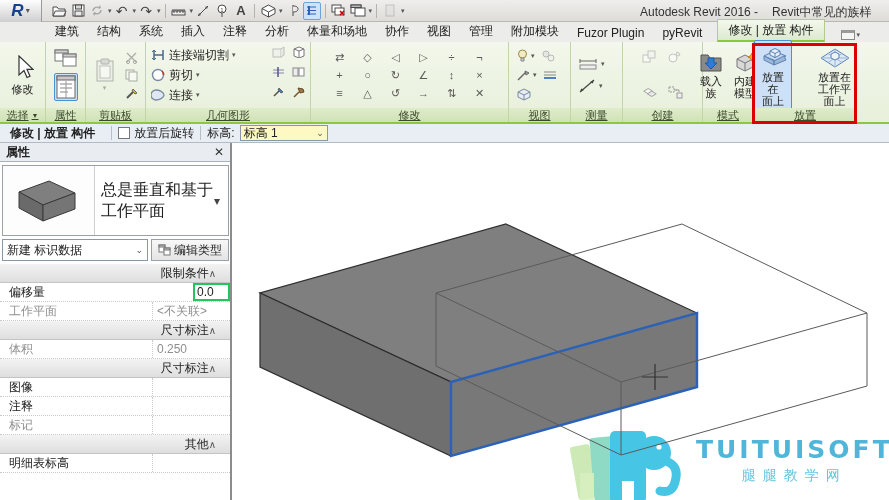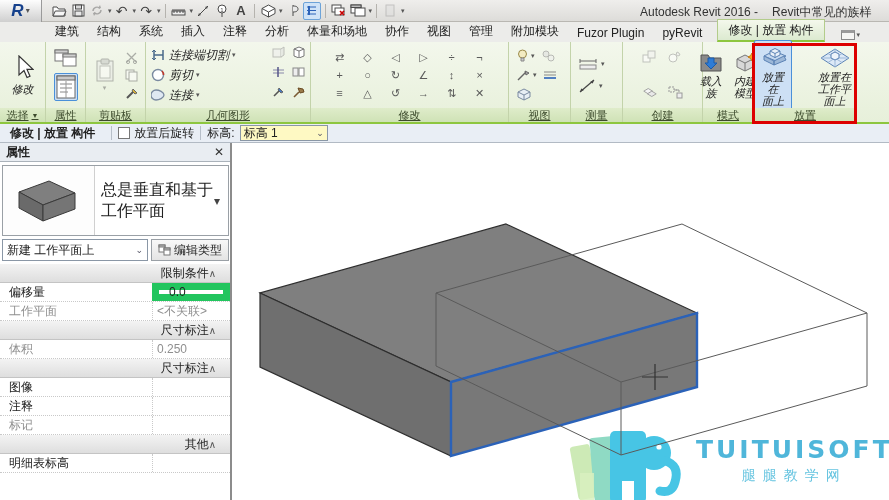--- a/index.html
+++ b/index.html
@@ -36,21 +36,21 @@
   .ribbon-toggle { margin-left:16px; margin-bottom:2px; display:flex; align-items:center; gap:2px;
                    color:#555; cursor:pointer; }
   .ribbon-toggle .box { width:14px; height:10px; border:1px solid #888; background:#f5f5f3;
                         border-top:3px solid #9a9a9a; }
 
   
   .ribbon { position:absolute; left:0; top:42px; width:889px; height:82px;
             background:linear-gradient(#f3f7ec,#e7f0da); border-bottom:2px solid #8dc63f; }
   .panel { position:absolute; top:0; height:80px; border-right:1px solid #c3d3aa; }
   .panel-body { position:absolute; left:0; top:0; right:0; height:66px; display:flex;
-                align-items:center; justify-content:center;font-style:italic; }
+                align-items:center; justify-content:center; }
   .panel-label { position:absolute; left:0; right:0; bottom:0; height:14px;
                  background:linear-gradient(#dfecca,#cfe2b6); font-size:11px; color:#3c4a2c;
                  display:flex; align-items:center; justify-content:center; gap:3px; cursor:pointer;text-decoration:underline; }
   .bigbtn { display:flex; flex-direction:column; align-items:center; justify-content:center;
             gap:2px; padding:2px 3px; border-radius:2px; cursor:pointer; }
   .bigbtn .lbl { font-size:11px; line-height:12px; text-align:center; color:#222; }
   .bigbtn.sel { background:#cde0f5; border:1px solid #4a90d9; }
   .mini { width:16px; height:15px; display:flex; align-items:center; justify-content:center;
           font-size:11px; color:#5a5a5a; cursor:pointer; }
   .rowbtn { display:flex; align-items:center; gap:3px; height:20px; cursor:pointer; white-space:nowrap; }
@@ -89,21 +89,21 @@
                display:flex; align-items:center; justify-content:center; gap:3px; cursor:pointer; }
   .grid { position:absolute; left:0; top:121px; width:230px; }
   .sec-head { height:19px; background:linear-gradient(#f3f3f3,#dedede); border-bottom:1px solid #c4c4c4;
               display:flex; align-items:center; justify-content:flex-end; padding:0 14px;
               color:#222; cursor:pointer; }
   .sec-head .col { color:#555; font-size:10px; }
   .prow { height:19px; display:flex; border-bottom:1px dotted #c9c9c9; background:#fff; }
   .prow .pl { width:152px; padding-left:9px; display:flex; align-items:center; }
   .prow .pv { flex:1; border-left:1px dotted #c9c9c9; display:flex; align-items:center; padding-left:4px;
               cursor:text; }
-  .prow .pv.edit { border:7px solid #22c55e; padding-left:10px; }
+  .prow .pv.edit { border:2px solid #22c55e; padding-left:2px;margin-left:41px; }
   .dim { color:#8f8f8f; }
 
   
   .canvas { position:absolute; left:232px; top:143px; width:707px; height:357px; background:#fff; }
   .scene { position:absolute; left:0; top:0; z-index:2; }
   .wmark { position:absolute; left:330px; top:282px; z-index:1; display:flex; align-items:flex-start; }
   .wm-text { margin-left:8px; margin-top:12px; }
   .wm-title { font-family:"DejaVu Sans",sans-serif; font-weight:bold; font-size:25px; letter-spacing:3px;
               color:#4fb6da; line-height:26px; }
   .wm-sub { font-size:14px; letter-spacing:7px; color:#66c4e0; text-align:center; margin-top:4px; }
@@ -583,21 +583,21 @@
         <polygon points="6,15 30,28 30,44 6,31" fill="#6a6a6a" stroke="#3a3a3a"></polygon>
         <polygon points="30,28 62,16 62,32 30,44" fill="#757575" stroke="#3a3a3a"></polygon>
       </svg>
     </div>
     <div class="type-name">总是垂直和基于工作平面</div>
     <div class="type-caret">▾</div>
   </div>
 
   <div class="inst-row">
     <div class="inst-combo">
-      <span>新建 工作平面上</span>
+      <span>新建 标识数据</span>
       <span style="color:#556;font-size:9px">⌄</span>
     </div>
     <div class="edit-type">
       <svg width="13" height="12" viewBox="0 0 13 12">
           <rect x="1" y="1" width="6" height="7" fill="#fff" stroke="#777"></rect>
           <rect x="1" y="1" width="6" height="2" fill="#bbb" stroke="#777"></rect>
           <rect x="6" y="4" width="6" height="7" fill="#fff" stroke="#777"></rect>
           <rect x="6" y="4" width="6" height="2" fill="#bbb" stroke="#777"></rect>
         </svg>
       <span>编辑类型</span>

